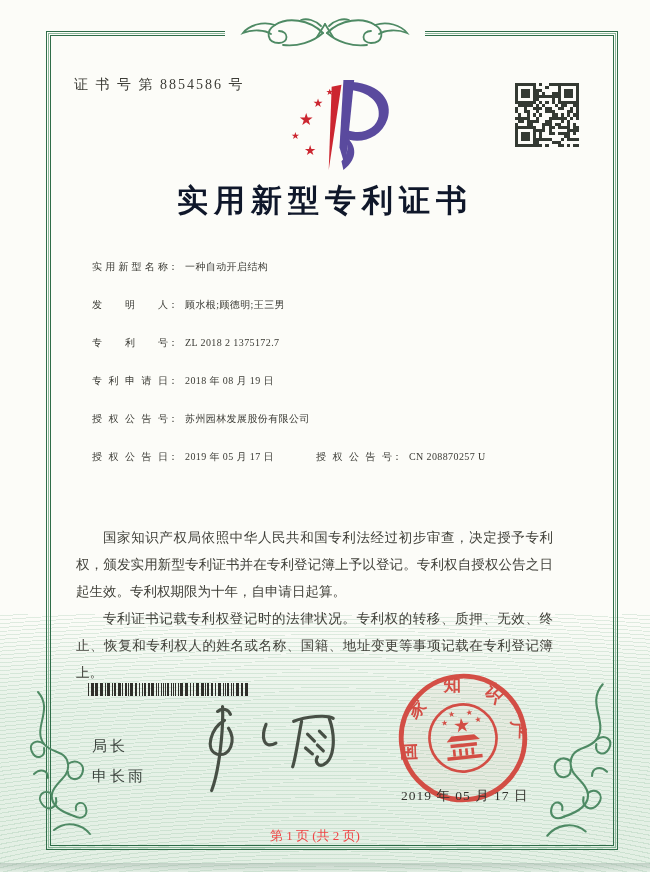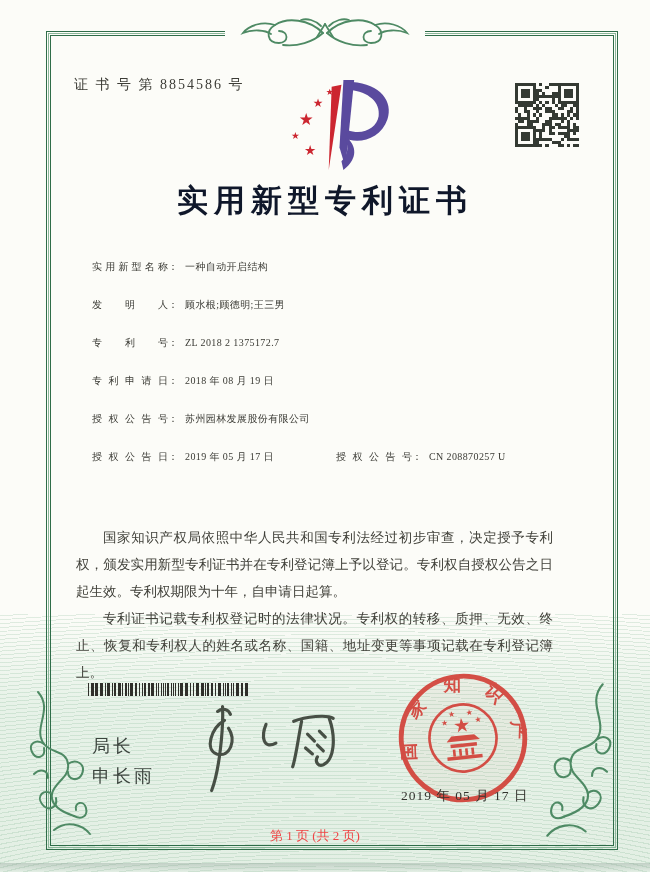--- a/index.html
+++ b/index.html
@@ -27,26 +27,26 @@
   .content{position:absolute;inset:0;z-index:3;}
   .cert-no{position:absolute;left:74px;top:76px;font-size:14px;letter-spacing:2px;color:#3c3c36;}
   .logo{position:absolute;left:282px;top:79px;width:114px;height:93px;}
   .qr{position:absolute;left:515px;top:83px;width:64px;height:64px;}
   .title{position:absolute;left:0;right:0;top:180px;text-align:center;font-size:31px;font-weight:bold;
          letter-spacing:6px;color:#0f172a;}
   .fields{position:absolute;left:92px;top:256px;width:480px;font-size:10px;}
   .frow{margin-bottom:17px;line-height:21px;white-space:nowrap;}
   .lb{display:inline-block;width:76px;text-align:justify;text-align-last:justify;vertical-align:bottom;}
   .val{margin-left:7px;letter-spacing:.4px;}
-  .pair2{margin-left:62px;}
+  .pair2{margin-left:42px;}
   .paras{position:absolute;left:76px;top:524px;width:477px;font-size:13.5px;line-height:27px;
          text-align:justify;color:#41413a;}
   .paras p{margin:0;text-indent:2em;}
   .barcode{position:absolute;left:88px;top:683px;width:162px;height:13px;}
-  .director{position:absolute;left:92px;top:731px;font-size:18px;line-height:30px;letter-spacing:3px;color:#3c443e;}
+  .director{position:absolute;left:92px;top:731px;font-size:15px;line-height:30px;letter-spacing:3px;color:#3c443e;}
   .director div{white-space:nowrap;}
   .sig{position:absolute;left:183px;top:698px;width:168px;height:100px;}
   .seal{position:absolute;left:388px;top:663px;width:150px;height:150px;transform:rotate(-6deg);}
   .seal-date{position:absolute;left:401px;top:787px;font-size:13.5px;letter-spacing:1px;color:#33332e;}
   .page-info{position:absolute;left:0;right:20px;top:827px;text-align:center;font-size:13px;color:#ef4444;}
 </style>
 </head>
 <body>
 
 <div class="page">

